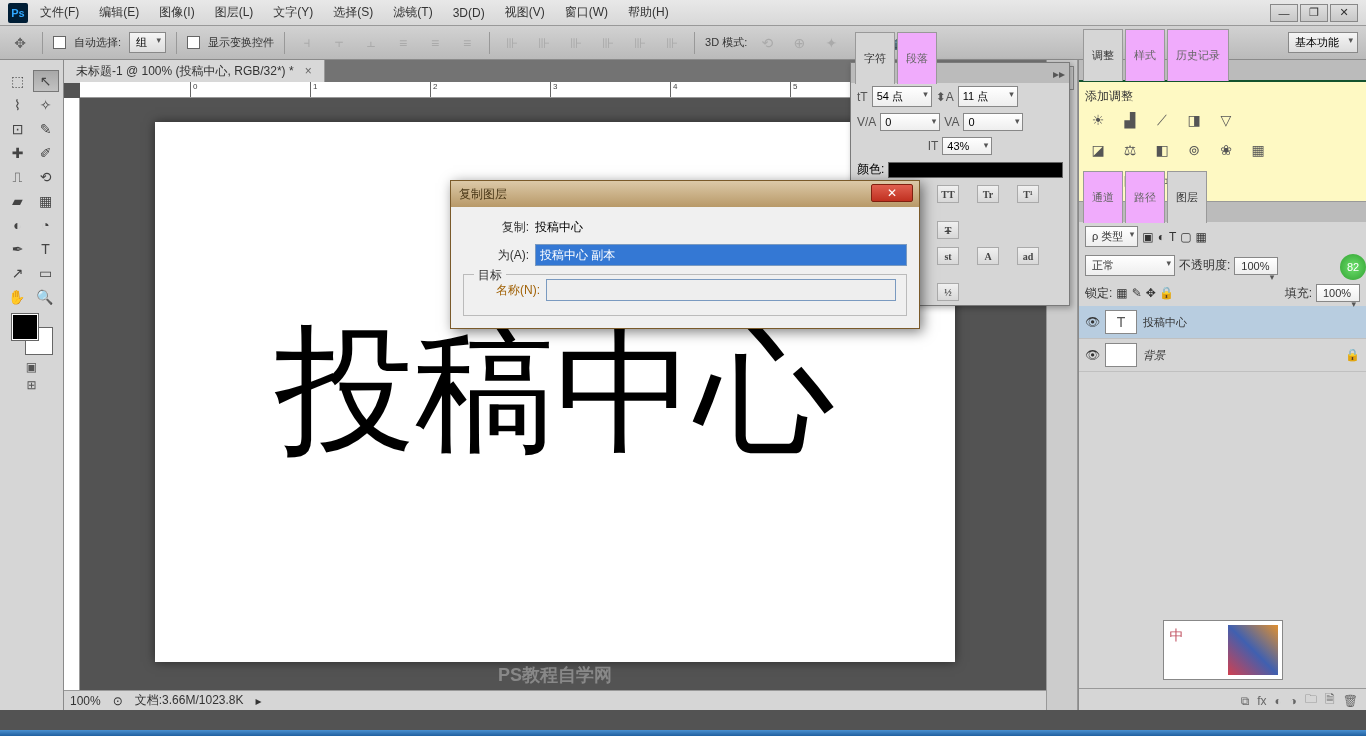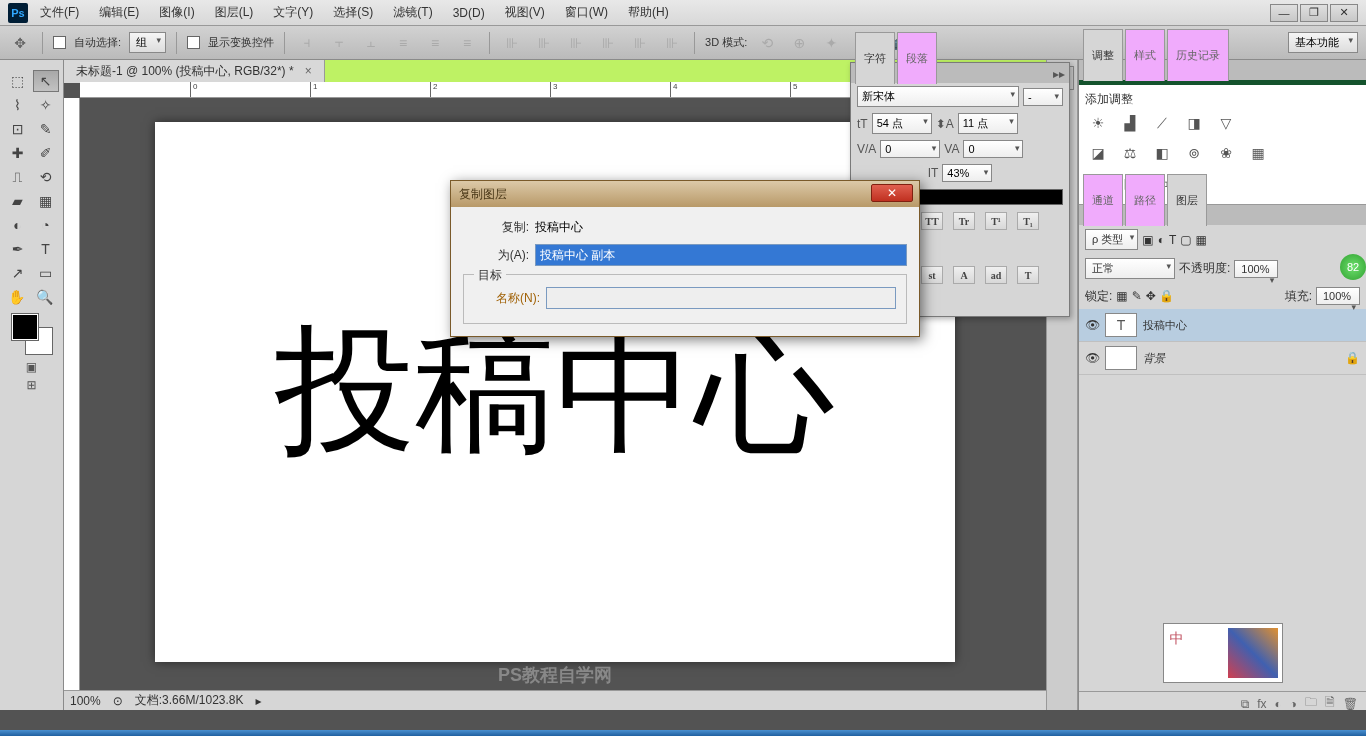--- a/index.html
+++ b/index.html
@@ -19,46 +19,46 @@
 .icon-btn.dis{color:#aaa}
 .main{display:flex;height:650px}
 .toolbox{width:64px;background:#d6d6d6;border-right:1px solid #8a8a8a;padding:4px 2px;display:flex;flex-direction:column;align-items:center}
 .tool-grid{display:grid;grid-template-columns:26px 26px;gap:2px}
 .tool{width:26px;height:22px;display:flex;align-items:center;justify-content:center;color:#444;position:relative;font-size:14px}
 .tool.sel{background:linear-gradient(#a8a8a8,#c2c2c2);border:1px solid #777}
 .color-box{margin-top:6px;position:relative;width:40px;height:40px}
 .fg-color{width:26px;height:26px;background:#000;border:1px solid #fff;outline:1px solid #666;position:absolute;top:0;left:0;z-index:2}
 .bg-color{width:26px;height:26px;background:#fff;border:1px solid #fff;outline:1px solid #666;position:absolute;bottom:0;right:0}
 .canvas-area{flex:1;background:#535353;position:relative;overflow:hidden}
-.tabbar{height:22px;background:#bef264;display:flex;align-items:center}
+.tabbar{height:22px;background:#737373;display:flex;align-items:center}
 .doc-tab{padding:3px 12px;background:#d8d8d8;border-right:1px solid #999;font-size:11px;color:#333;position:relative}
 .doc-tab .x{margin-left:8px;color:#666}
 .ruler-h{position:absolute;top:22px;left:16px;right:16px;height:16px;background:#fff;border-bottom:1px solid #999;font-size:8px;color:#666;overflow:hidden}
 .ruler-v{position:absolute;top:38px;left:0;bottom:20px;width:16px;background:#fff;border-right:1px solid #999}
 .canvas-wrap{position:absolute;top:38px;left:16px;right:16px;bottom:20px;background:#535353;display:flex;align-items:flex-start;justify-content:center;padding-top:24px}
 .canvas{width:800px;height:540px;background:#fff;box-shadow:0 0 10px rgba(0,0,0,.5);display:flex;align-items:center;justify-content:center;position:relative}
 .canvas-text{font-family:SimSun,"宋体",serif;font-size:140px;color:#000;font-weight:normal}
 .watermark{position:absolute;bottom:-60px;color:#888;text-align:center;font-size:13px;line-height:1.4}
 .statusbar{position:absolute;bottom:0;left:0;right:0;height:20px;background:#d6d6d6;border-top:1px solid #999;display:flex;align-items:center;padding:0 6px;font-size:11px;color:#333;gap:12px}
 .right-panels{width:288px;background:#d6d6d6;border-left:1px solid #8a8a8a;display:flex}
 .mini-rail{width:32px;border-left:1px solid #999;border-right:1px solid #999;padding-top:6px;display:flex;flex-direction:column;align-items:center;gap:8px;background:#ccc}
 .mini-ico{width:24px;height:24px;display:flex;align-items:center;justify-content:center;color:#555;font-size:14px}
 .panel-stack{flex:1;display:flex;flex-direction:column}
 .panel-tabs{height:20px;background:#bbb;display:flex;align-items:flex-end;padding-left:4px;gap:2px}
 .ptab{padding:18px 8px;background:#d6d6d6;border:1px solid #999;border-bottom:none;font-size:11px;color:#333;position:relative;top:1px}
 .ptab.inact{background:#f0abfc;color:#666}
-.panel-body{background:#ffffff;border-top:5px solid #14532d;padding:6px;font-size:11px;color:#333}
+.panel-body{background:#fef9c3;border-top:2px solid #14532d;padding:6px;font-size:11px;color:#333}
 .adj-icons{display:flex;flex-wrap:wrap;gap:10px;padding:6px 2px}
 .adj-icons span{width:22px;height:18px;display:flex;align-items:center;justify-content:center;color:#555;font-size:14px}
 .char-panel{position:absolute;top:62px;left:850px;width:220px;background:#d6d6d6;border:1px solid #7a7a7a;box-shadow:2px 2px 6px rgba(0,0,0,.3);z-index:5}
 .char-row{display:flex;align-items:center;padding:3px 6px;gap:4px}
 .char-drop{flex:1;padding:2px 16px 2px 4px;background:linear-gradient(#fff,#eee);border:1px solid #888;font-size:11px;position:relative}
 .char-drop::after{content:"▾";position:absolute;right:3px;top:2px;font-size:9px;color:#555}
 .char-icon{color:#555;font-size:12px}
-.tt-buttons{display:flex;flex-wrap:wrap;gap:10px;padding:4px 6px}
+.tt-buttons{display:flex;flex-wrap:wrap;gap:18px;padding:4px 6px}
 .tt-btn{width:22px;height:18px;border:1px solid #aaa;background:linear-gradient(#f0f0f0,#d8d8d8);display:flex;align-items:center;justify-content:center;font-size:10px;font-weight:bold;color:#444;font-family:serif}
 .layers-panel{flex:1;display:flex;flex-direction:column;border-top:1px solid #999}
 .layers-ctrl{padding:4px 6px;display:flex;align-items:center;gap:4px;font-size:11px;color:#333}
 .layers-ctrl .drop{padding:2px 14px 2px 6px;border:1px solid #888;background:linear-gradient(#fff,#eee);position:relative;font-size:11px}
 .layers-ctrl .drop::after{content:"▾";position:absolute;right:3px;font-size:9px;color:#555}
 .layer-list{flex:1;background:#d6d6d6;overflow:auto}
 .layer-row{display:flex;align-items:center;padding:4px 6px;gap:6px;border-bottom:1px solid #c0c0c0}
 .layer-row.sel{background:#b8cde0}
 .eye{width:14px;height:14px;color:#333;font-size:12px}
 .layer-thumb{width:32px;height:24px;background:#fff;border:1px solid #888;display:flex;align-items:center;justify-content:center;font-size:14px;color:#555}
@@ -66,21 +66,21 @@
 .layers-foot{height:24px;border-top:1px solid #999;display:flex;align-items:center;justify-content:flex-end;gap:8px;padding:0 8px;color:#666;font-size:12px}
 .dialog{position:absolute;top:180px;left:450px;width:470px;background:#f0f0f0;border:1px solid #7a5a2a;box-shadow:3px 3px 12px rgba(0,0,0,.5);z-index:100}
 .dlg-title{height:26px;background:linear-gradient(#dcc9a8,#b89968);display:flex;align-items:center;padding:0 8px;color:#4a3818;font-size:12px;position:relative}
 .dlg-close{position:absolute;right:6px;top:3px;width:42px;height:18px;background:linear-gradient(#e06050,#c03020);border:1px solid #802010;color:#fff;display:flex;align-items:center;justify-content:center;border-radius:2px}
 .dlg-body{padding:12px;display:flex;gap:10px}
 .dlg-form{flex:1}
 .dlg-row{display:flex;align-items:center;margin-bottom:8px;gap:6px}
 .dlg-label{width:66px;text-align:right;color:#333;font-size:12px}
 .dlg-input{flex:1;padding:3px 4px;border:1px solid #7a9ac0;background:#fff;font-size:12px}
 .dlg-input.sel{background:#3478d4;color:#fff}
-.dlg-fieldset{border:1px solid #bbb;padding:12px 10px 6px 10px;margin-top:2px;position:relative}
+.dlg-fieldset{border:1px solid #bbb;padding:4px 10px 6px 10px;margin-top:2px;position:relative}
 .dlg-fieldset legend{position:absolute;top:-8px;left:10px;background:#f0f0f0;padding:0 4px;font-size:12px;color:#333}
 .dlg-select{flex:1;padding:2px 18px 2px 4px;border:1px solid #888;background:#fff;font-size:12px;position:relative}
 .dlg-select::after{content:"▾";position:absolute;right:4px;color:#333}
 .dlg-buttons{width:90px;display:flex;flex-direction:column;gap:8px}
 .dlg-btn{padding:4px;border:1px solid #6a8ab0;background:linear-gradient(#e8f0f8,#c8d8e8);text-align:center;font-size:12px;color:#333}
 .nav-img{width:120px;height:60px;background:#fff;margin:auto;position:relative;border:1px solid #888}
 .nav-img::before{content:"中";position:absolute;top:6px;left:6px;color:#c05060;font-size:14px}
 .nav-img::after{content:"";position:absolute;right:4px;top:4px;bottom:4px;width:50px;background:linear-gradient(45deg,#d04050,#4060b0,#e09030)}
 .taskbar{position:absolute;bottom:0;left:0;right:0;height:6px;background:linear-gradient(#4a90d0,#2060a0)}
 .ruler-tick{position:absolute;top:0;bottom:0;border-left:1px solid #666;font-size:8px;color:#444;padding-left:2px}
@@ -308,24 +308,20 @@
   </div>
 </div>
 
 <div class="char-panel">
   <div class="panel-tabs" style="background:#bbb">
     <div class="ptab">字符</div>
     <div class="ptab inact">段落</div>
     <span style="margin-left:auto;padding:2px 4px;color:#555">▸▸</span>
   </div>
   <div class="char-row">
-    <div class="char-drop">新宋体</div>
-    <div class="char-drop" style="flex:0 0 40px">-</div>
-  </div>
-  <div class="char-row">
     <span class="char-icon">tT</span>
     <div class="char-drop" style="flex:0 0 60px">54 点</div>
     <span class="char-icon">⬍A</span>
     <div class="char-drop" style="flex:0 0 60px">11 点</div>
   </div>
   <div class="char-row">
     <span class="char-icon">V/A</span>
     <div class="char-drop" style="flex:0 0 60px">0</div>
     <span class="char-icon">VA</span>
     <div class="char-drop" style="flex:0 0 60px">0</div>

